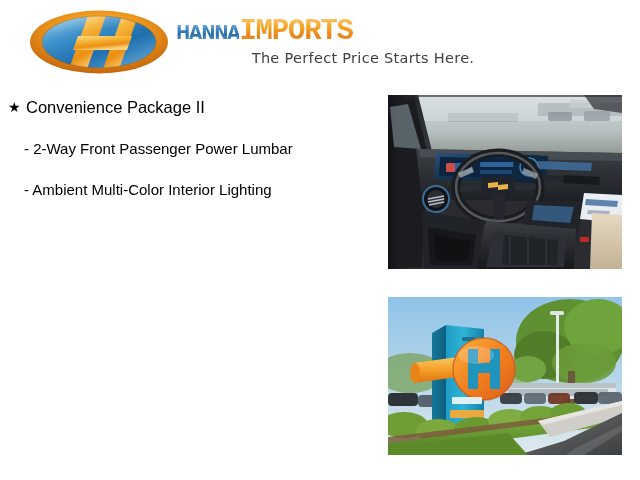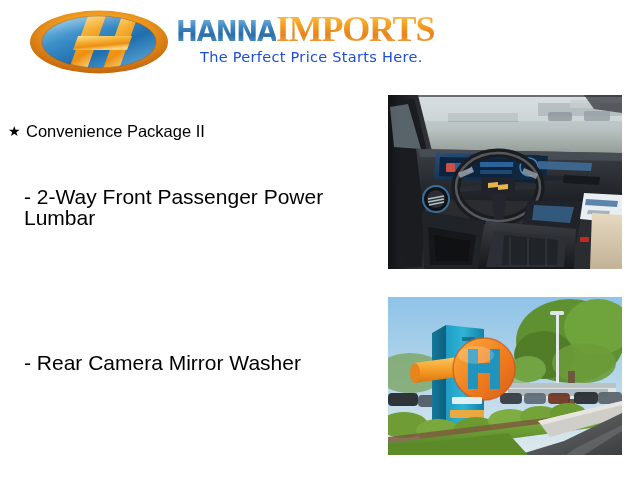--- a/index.html
+++ b/index.html
@@ -46,70 +46,70 @@
     line-height: 32px;
     white-space: nowrap;
     font-stretch: condensed;
   }
   .wm-hanna {
     background: linear-gradient(180deg, #8fc3e8 0%, #3f86c0 38%, #2c6fa8 60%, #5ba3d6 100%);
     -webkit-background-clip: text;
     background-clip: text;
     color: transparent;
     font-family: "DejaVu Sans", sans-serif;
-    font-size: 29px;
+    font-size: 19px;
     letter-spacing: -1.2px;
   }
   .wm-imports {
     background: linear-gradient(180deg, #fbd08a 0%, #f5a623 35%, #e8821c 65%, #f7b955 100%);
     -webkit-background-clip: text;
     background-clip: text;
     color: transparent;
-    font-family: Liberation Serif, serif;
-    font-size: 36px;
+    font-family: Liberation Mono, monospace;
+    font-size: 29px;
     letter-spacing: -1.2px;
   }
   #logo-tagline {
     margin-top: 2px;
     font-family: "DejaVu Sans", sans-serif;
     font-size: 14.5px;
-    color: #1d4ed8;
+    color: #404040;
     letter-spacing: 0.3px;
     white-space: nowrap;
     padding-left: 24px;
+    text-align: center;
   }
 
   
   #feature-list {
     position: absolute;
     left: 0;
     top: 92px;
     width: 380px;
   }
   .feature-item {
     display: block;
     color: #000000;
     font-family: "Liberation Sans", sans-serif;
-    margin-top: 24px;
   }
   .feature-item.heading {
     padding: 4px 0 0 8px;
     font-size: 16.5px;
     line-height: 22px;
   }
   .feature-item.heading .star-glyph {
     display: inline-block;
     width: 18px;
     font-size: 14px;
     color: #000;
     vertical-align: 1px;
   }
   .feature-item.sub {
     padding: 0 6px 0 24px;
-    font-size: 21px;
+    font-size: 15px;
     line-height: 21px;
   }
   .spacer-20 { height: 20px; }
 
   
   #photo-interior {
     position: absolute;
     left: 388px;
     top: 95px;
     width: 234px;
@@ -181,29 +181,29 @@
 </div>
 
 <div id="feature-list">
 
   <div class="feature-item heading"><span class="star-glyph">★</span><span>Convenience Package II</span></div>
 
   <div class="spacer-20"></div>
   <div class="feature-item sub">- 2-Way Front Passenger Power Lumbar</div>
 
   <div class="spacer-20"></div>
-
-  <div class="spacer-20"></div>
-
-  <div class="spacer-20"></div>
-
-  <div class="spacer-20"></div>
-
-  <div class="spacer-20"></div>
-  <div class="feature-item sub">- Rear Camera Mirror Washer</div>
+  <div class="feature-item sub">- Ambient Multi-Color Interior Lighting</div>
+
+  <div class="spacer-20"></div>
+
+  <div class="spacer-20"></div>
+
+  <div class="spacer-20"></div>
+
+  <div class="spacer-20"></div>
 
   <div class="spacer-20"></div>
 
 </div>
 
 <div id="photo-interior" class="photo">
   <svg width="234" height="174" viewBox="0 0 234 174">
     <defs>
       <linearGradient id="winGrad" x1="0%" y1="0%" x2="0%" y2="100%">
         <stop offset="0%" stop-color="#cfd8de"></stop>

